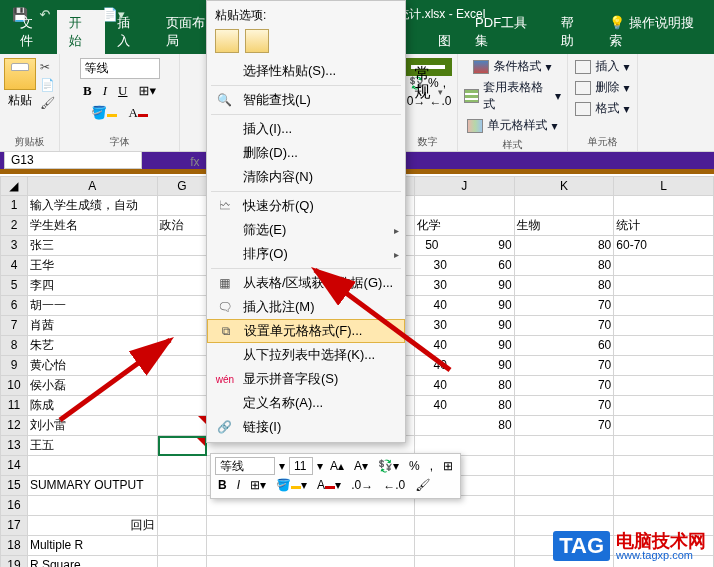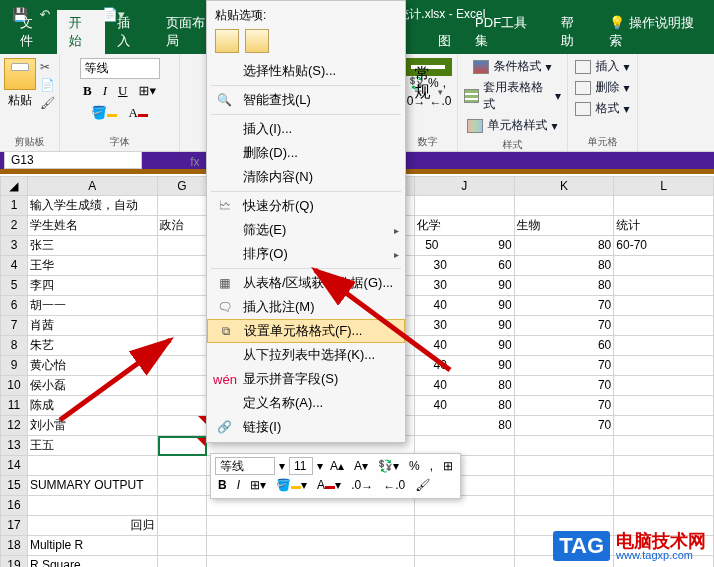--- a/index.html
+++ b/index.html
@@ -468,21 +468,21 @@
     </div>
   <div class="ctx-item highlight">
       <span class="ctx-ico">⧉</span>
       <span>设置单元格格式(F)...</span>
     </div>
   <div class="ctx-item">
       <span class="ctx-ico"></span>
       <span>从下拉列表中选择(K)...</span>
     </div>
   <div class="ctx-item">
-      <span class="ctx-ico" style="font-size:13px;color:#d04;">wén</span>
+      <span class="ctx-ico" style="font-size:10px;color:#d04;">wén</span>
       <span>显示拼音字段(S)</span>
     </div>
   <div class="ctx-item">
       <span class="ctx-ico"></span>
       <span>定义名称(A)...</span>
     </div>
   <div class="ctx-item">
       <span class="ctx-ico">🔗</span>
       <span>链接(I)</span>
     </div>

